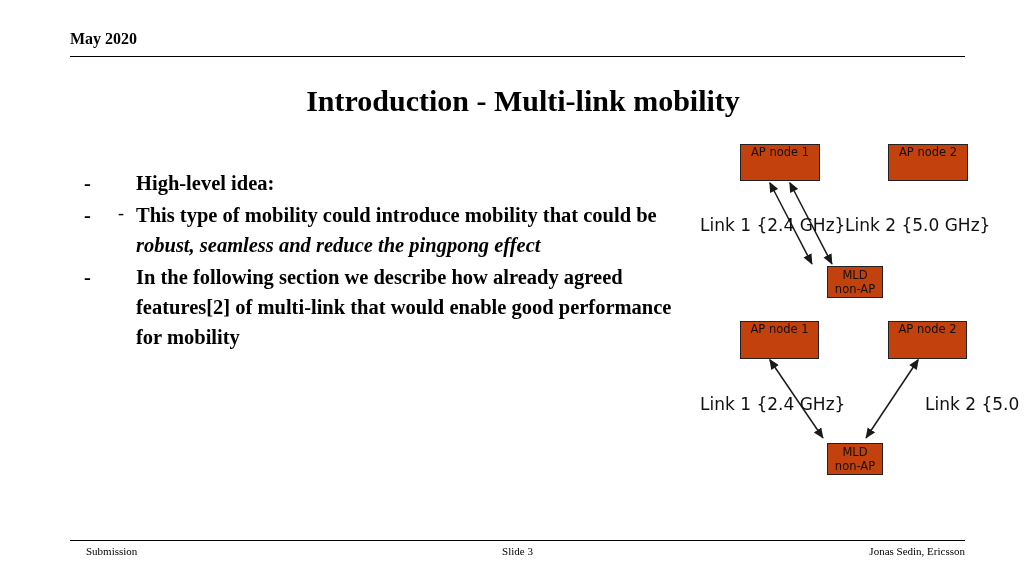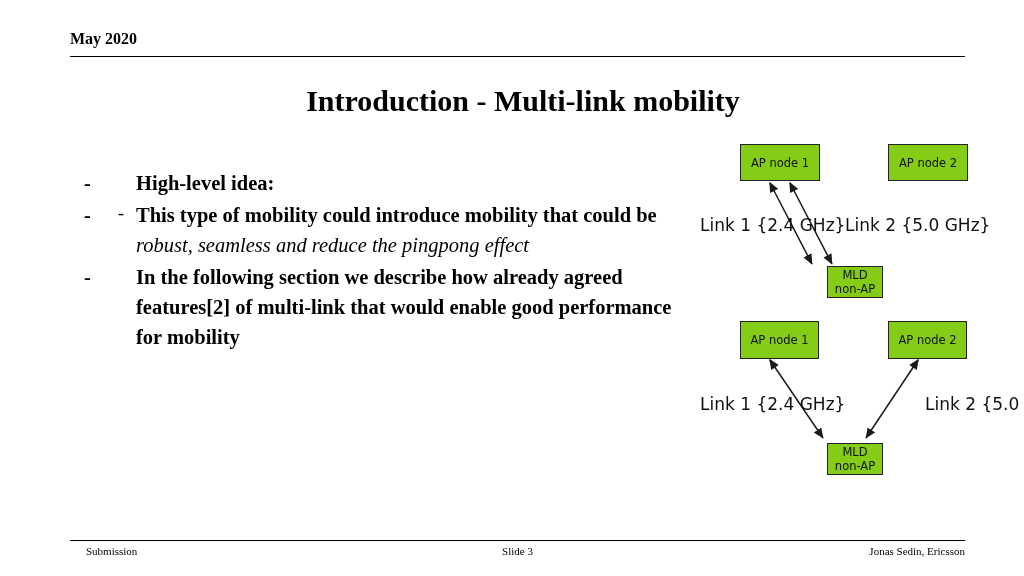--- a/index.html
+++ b/index.html
@@ -94,23 +94,22 @@
   
   .diagram {
     position: absolute;
   }
   #diagram-top  { left: 690px; top: 136px; width: 334px; height: 170px; }
   #diagram-bottom { left: 690px; top: 312px; width: 334px; height: 175px; }
 
   .node-box {
     position: absolute;
     border: 1.3px solid #222;
-    background: #84cc16;
+    background: #c2410c;
     display: flex;
-    align-items: center;
     justify-content: center;
     font-family: "DejaVu Sans", "Liberation Sans", sans-serif;
     font-size: 11.5px;
     color: #111;
     text-align: center;
     line-height: 14px;
     box-sizing: border-box;
   }
   .link-label {
     position: absolute;
@@ -158,21 +157,21 @@
 <div id="body-text">
     <div class="bullet level1">
       <span class="dash">-</span>
       <span class="btext"><span style="font-weight: bold;">High-level idea:</span></span>
     </div>
     <div class="bullet level2">
       <span class="dash">-</span>
     </div>
     <div class="bullet level1">
       <span class="dash">-</span>
-      <span class="btext"><span style="font-weight: bold;">This type of mobility could introduce mobility that could be </span><span style="font-style: italic; font-weight: normal;">robust, seamless and reduce the pingpong effect</span></span>
+      <span class="btext"><span style="font-weight: bold;">This type of mobility could introduce mobility that could be </span><span style="font-style: italic; font-weight: bold;">robust, seamless and reduce the pingpong effect</span></span>
     </div>
     <div class="bullet level1">
       <span class="dash">-</span>
       <span class="btext"><span style="font-weight: bold;">In the following section we describe how already agreed features[2] of multi-link that would enable good performance for mobility</span></span>
     </div>
   </div>
 
 <div class="diagram" id="diagram-top">
   <svg class="arrow-layer" viewBox="0 0 334 170">
     <defs>

